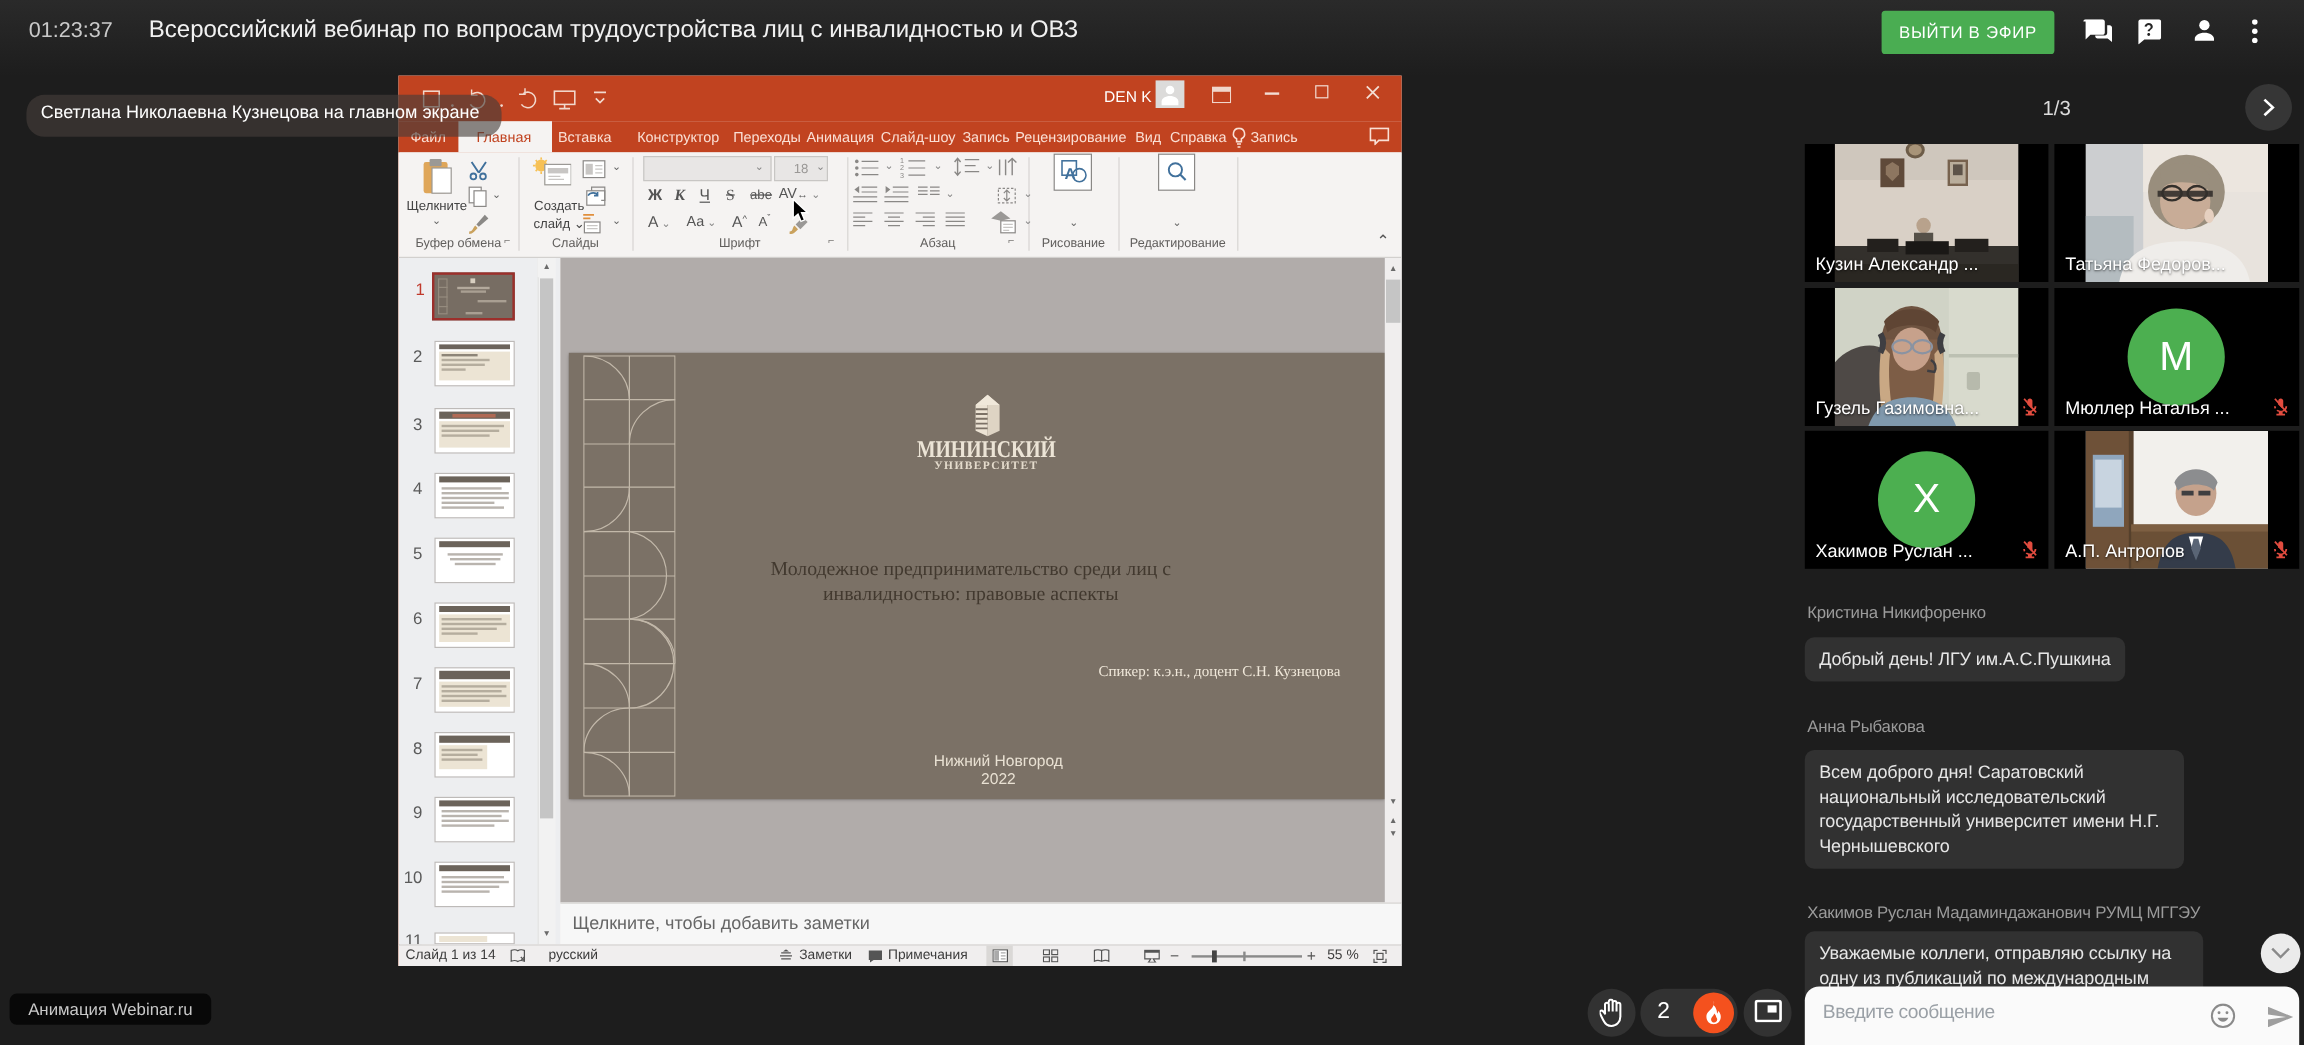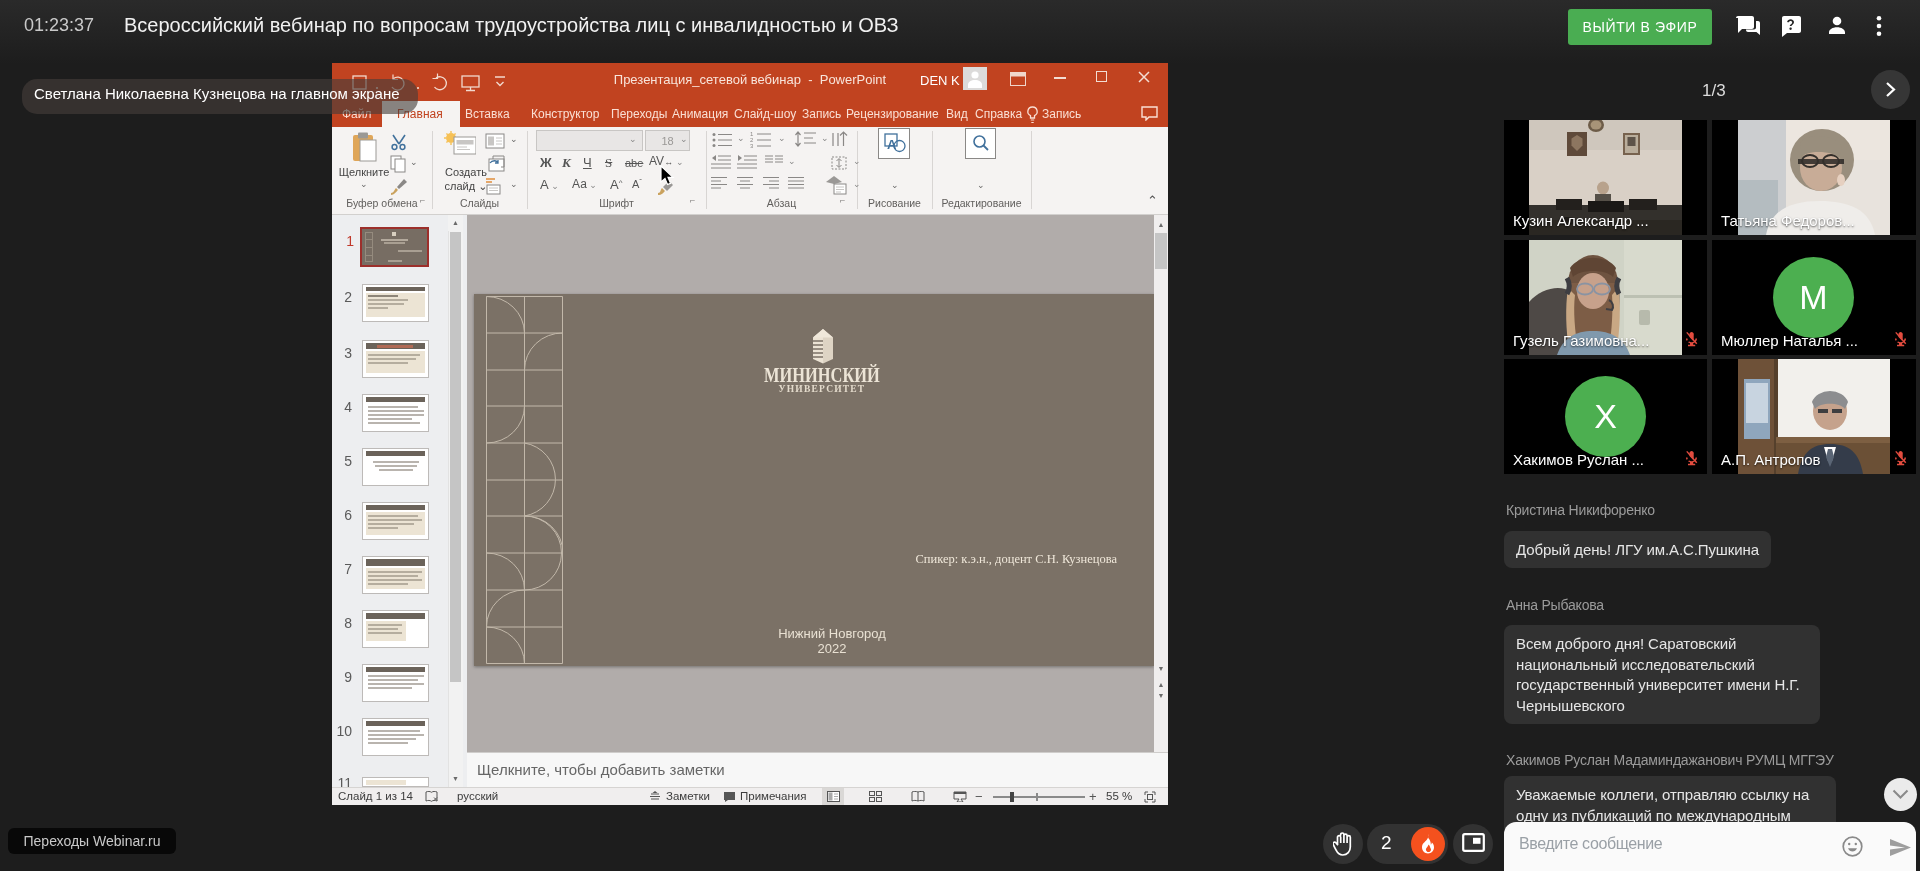--- a/index.html
+++ b/index.html
@@ -30,21 +30,20 @@
     <circle cx="5" cy="10" r="2.3" fill="#fff"></circle>
     <circle cx="5" cy="17.7" r="2.3" fill="#fff"></circle>
   </svg>
 
 <div class="abs" id="ppt" style="left:332px;top:63px;width:836px;height:742px;background:#f3f1f0">
 
   <div class="abs" style="left:0;top:0;width:836px;height:38px;background:#c14320"></div>
 
   <div class="abs" style="left:0;top:38px;width:836px;height:26px;background:#c14320"></div>
 
-  <div class="abs" style="left:0;top:9px;width:836px;text-align:center;font-size:13px;color:#f8e4da">Презентация_сетевой вебинар&nbsp;&nbsp;-&nbsp;&nbsp;PowerPoint</div>
   <div class="abs" style="left:588px;top:10px;font-size:13px;color:#fff">DEN K</div>
   <div class="abs" style="left:631px;top:4px;width:24px;height:23px;background:#dcdbda"></div>
   <svg class="abs" style="left:634px;top:6px" width="18" height="19" viewBox="0 0 18 19">
       <circle cx="9" cy="6" r="3.6" fill="#fff"></circle>
       <path fill="#fff" d="M9 11c-3.8 0-7 2-7 4.6V19h14v-3.4C16 13 12.8 11 9 11z"></path>
     </svg>
 
   <svg class="abs" style="left:678px;top:9px" width="16" height="14" viewBox="0 0 16 14">
       <rect x="0.5" y="0.5" width="15" height="13" fill="none" stroke="#f0d6cb"></rect>
       <rect x="0.5" y="0.5" width="15" height="4" fill="#f0d6cb"></rect>
@@ -405,20 +404,21 @@
           <path d="M12 1L2 9.5V31l10 4.5V22z" fill="#ece3d4"></path>
           <path d="M12 1l10 8.5V31l-10 4.5V22z" fill="#ded4c4"></path>
           <path d="M12 1L2 9.5h20z" fill="#f0e8da"></path>
           <g stroke="#7b7166" stroke-width="1.6">
             <path d="M2 13h10M2 17h10M2 21h10M2 25h10M2 29h10"></path>
           </g>
         </svg>
       <div class="abs" style="left:198px;top:70px;width:300px;text-align:center;font-family:'Liberation Serif',serif;font-size:20px;color:#ece4d6;font-weight:bold;transform:scaleX(.82)">МИНИНСКИЙ</div>
       <div class="abs" style="left:198px;top:90px;width:300px;text-align:center;font-family:'Liberation Serif',serif;font-size:9.5px;letter-spacing:1.2px;color:#e4dbcc;font-weight:bold">УНИВЕРСИТЕТ</div>
 
+      <div class="abs" style="left:5px;top:170px;width:660px;text-align:center;font-family:'Liberation Serif',serif;font-size:16.5px;line-height:20.5px;color:#42392f">Молодежное предпринимательство среди лиц с<br>инвалидностью: правовые аспекты</div>
       <div class="abs" style="right:37px;top:258px;white-space:nowrap;font-family:Liberation Serif, serif;font-size:12.5px;color:#efe7d9">Спикер: к.э.н., доцент С.Н. Кузнецова</div>
       <div class="abs" style="left:208px;top:332px;width:300px;text-align:center;font-size:13px;color:#e9e1d3;line-height:15px">Нижний Новгород<br>2022</div>
     </div>
 
     <div class="abs" style="left:822px;top:0;width:14px;height:537px;background:#f0eeee"></div>
     <div class="abs" style="left:822px;top:3px;width:14px;height:14px;color:#6a6a6a;font-size:7px;text-align:center;line-height:14px">▲</div>
     <div class="abs" style="left:823px;top:18px;width:12px;height:36px;background:#c5c5c5"></div>
     <div class="abs" style="left:822px;top:447px;width:14px;height:14px;color:#6a6a6a;font-size:7px;text-align:center;line-height:14px">▼</div>
     <div class="abs" style="left:822px;top:464px;width:14px;height:22px;color:#6a6a6a;font-size:7px;text-align:center;line-height:11px">▲<br>▼</div>
   </div>
@@ -470,21 +470,21 @@
     <svg class="abs" style="left:812px;top:3px" width="12" height="12" viewBox="0 0 12 12">
         <g fill="none" stroke="#555">
           <path d="M1 4V1h3M8 1h3v3M11 8v3H8M4 11H1V8"></path>
           <rect x="3.5" y="3.5" width="5" height="5"></rect>
         </g>
       </svg>
   </div>
 </div>
 
 <div class="abs" style="left:22px;top:79px;height:35px;background:rgba(70,62,58,.62);border-radius:15px;color:#fff;font-size:15px;line-height:30px;padding:0 18px 0 12px">Светлана Николаевна Кузнецова на главном экране</div>
-<div class="abs" style="left:8px;top:828px;width:168px;height:26px;background:#080808;border-radius:6px;color:#c9c9c9;font-size:14px;line-height:26px;text-align:center">Переходы Webinar.ru</div>
+<div class="abs" style="left:8px;top:828px;width:168px;height:26px;background:#080808;border-radius:6px;color:#c9c9c9;font-size:14px;line-height:26px;text-align:center">Анимация Webinar.ru</div>
 
 <div class="abs" style="left:1702px;top:81px;font-size:17px;color:#dcdcdc">1/3</div>
 <div class="abs" style="left:1871px;top:70px;width:39px;height:39px;border-radius:50%;background:#363636"></div>
 <svg class="abs" style="left:1885px;top:81px" width="11" height="17" viewBox="0 0 11 17">
     <path d="M2 2l7 6.5L2 15" fill="none" stroke="#fff" stroke-width="2.2"></path>
   </svg>
 
 <div id="tiles">
 
   <div class="abs" style="left:1504px;top:120px;width:203px;height:115px;background:#000;overflow:hidden">

